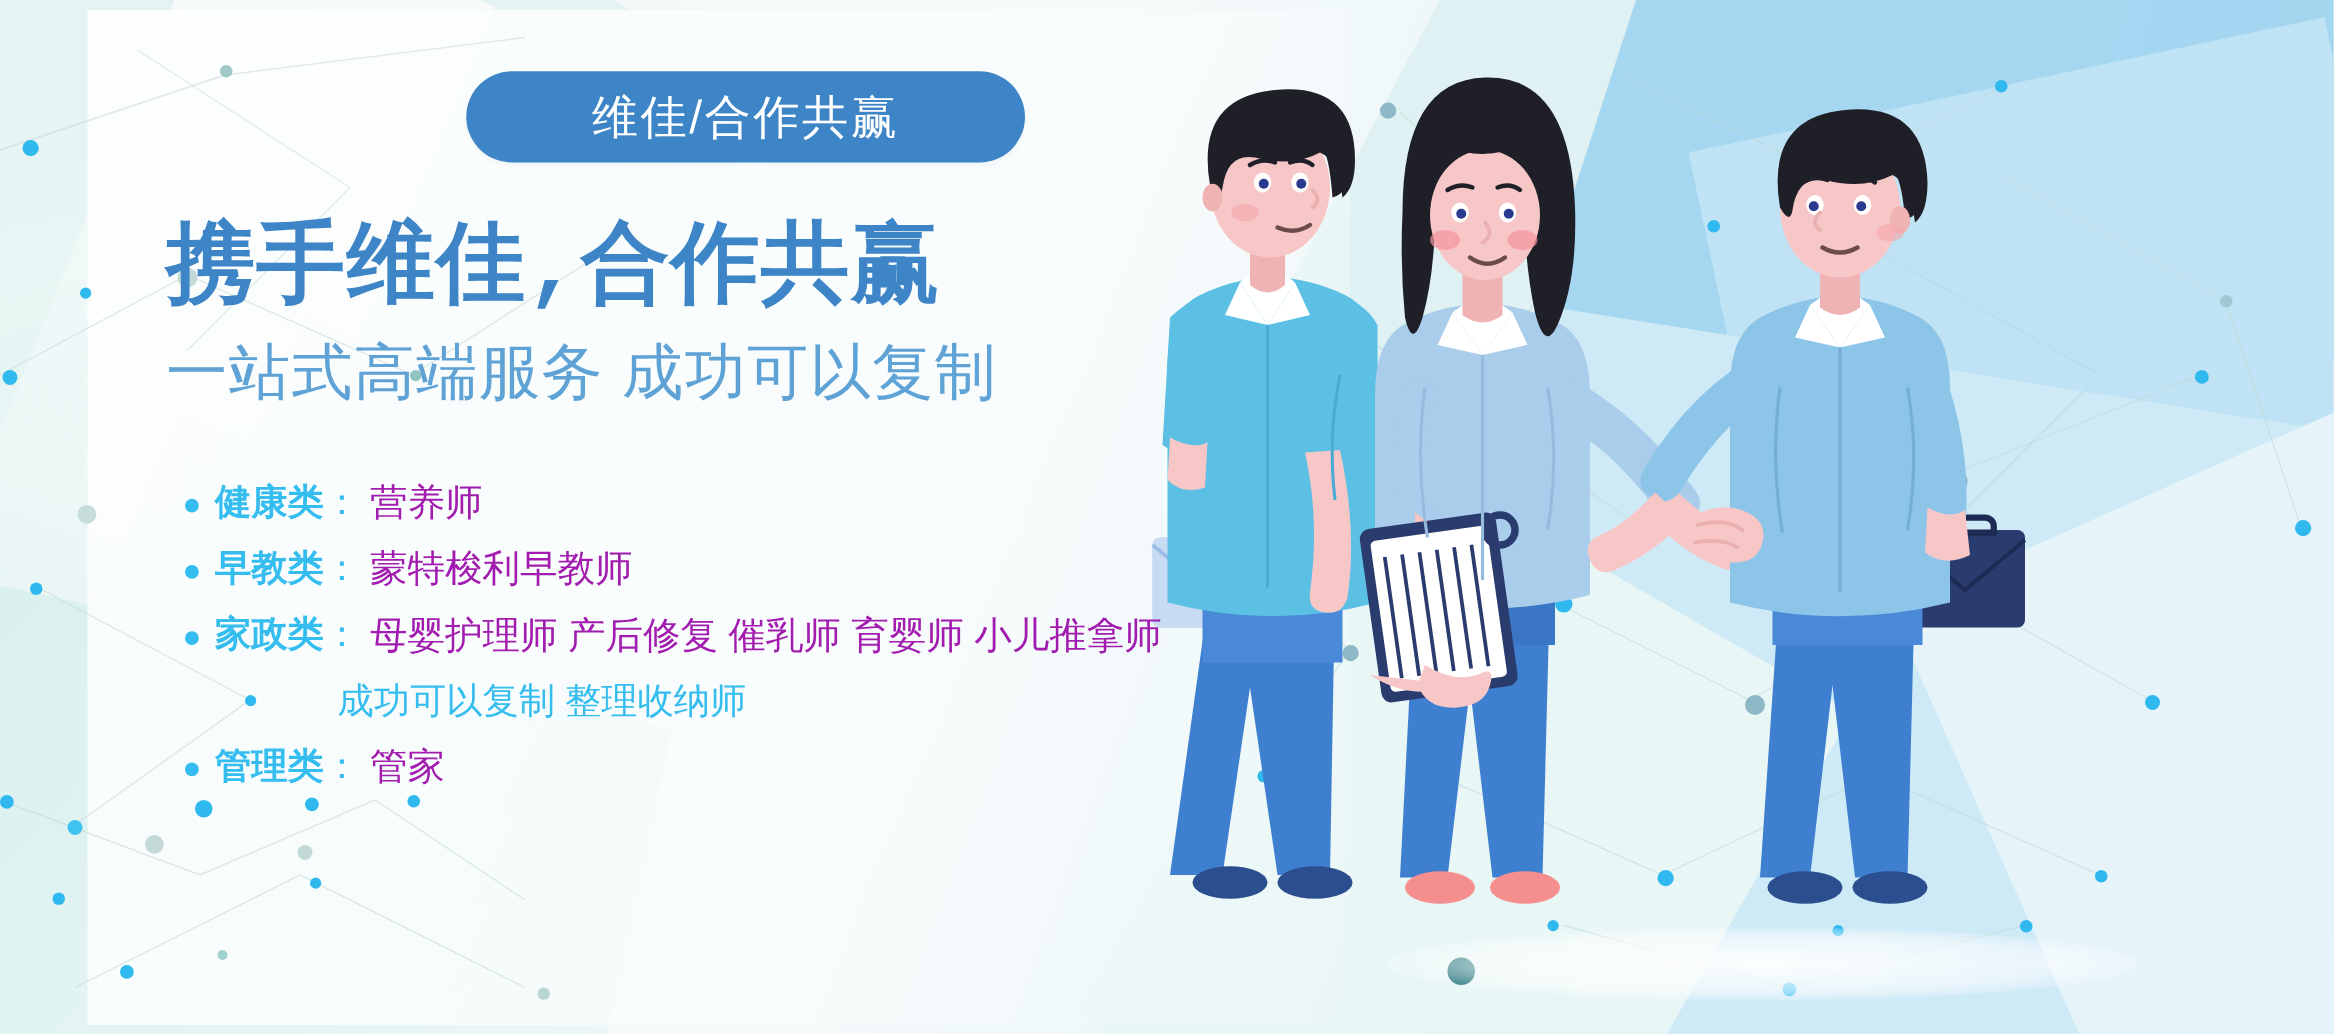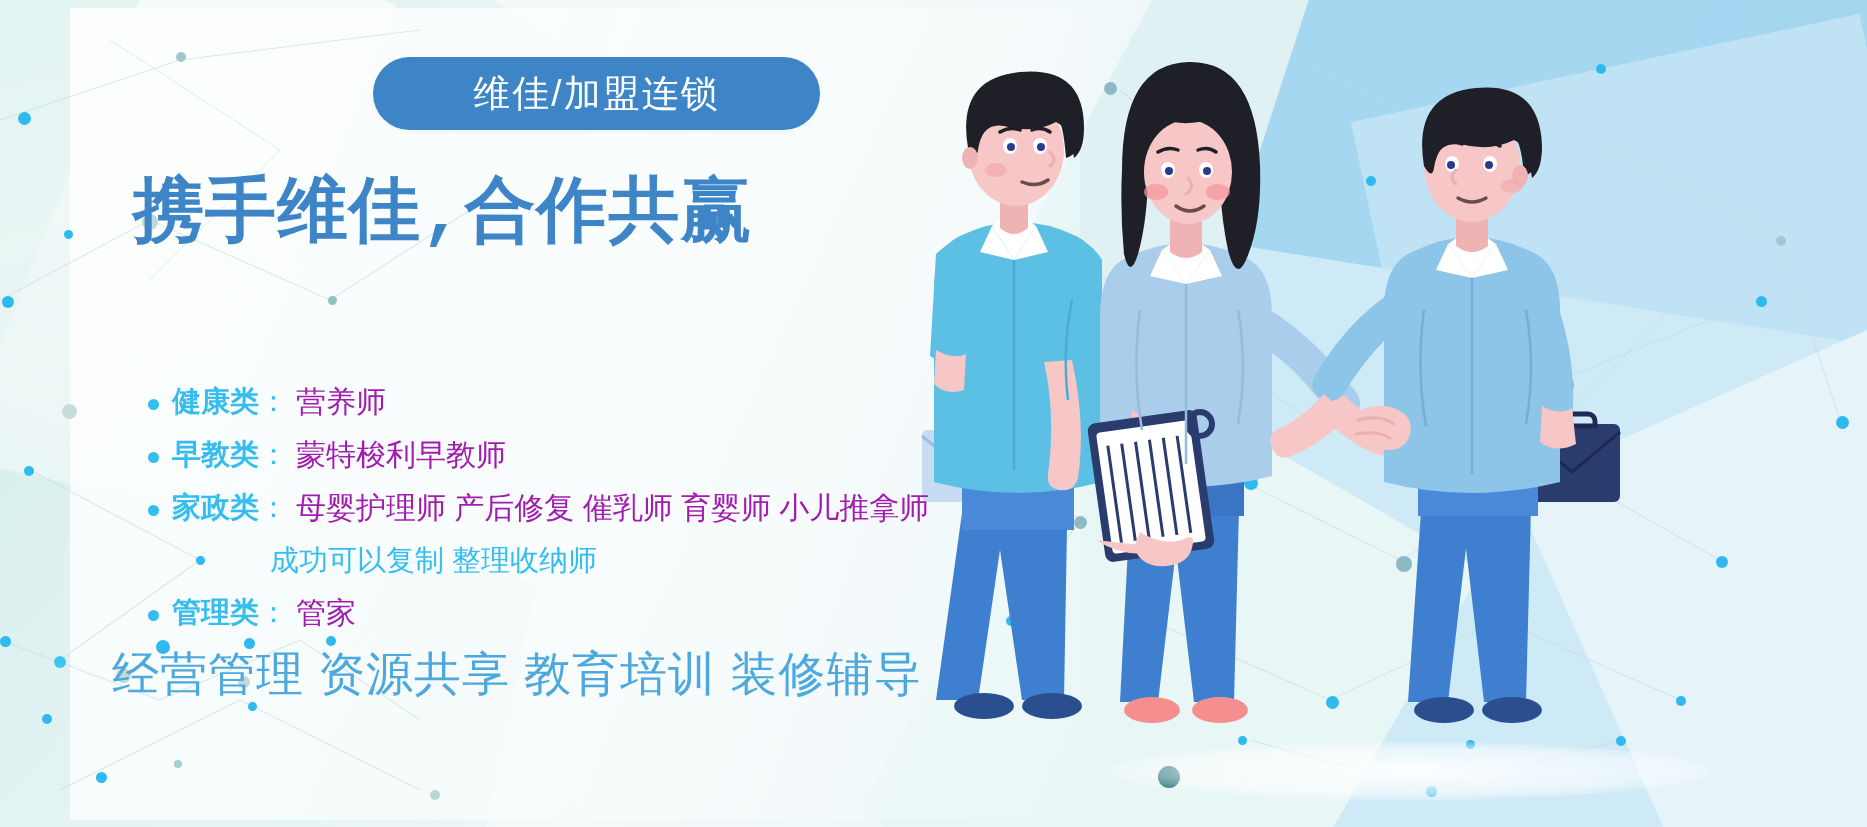--- a/index.html
+++ b/index.html
@@ -460,25 +460,26 @@
     <g>
       <path d="M452,414 q26,-14 46,-4 q16,8 12,24 q-4,16 -22,16 q-24,0 -42,-14 z" fill="#f7c7c7"></path>
       <path d="M458,420 q22,-6 36,4" stroke="#eab0b0" stroke-width="3" fill="none" stroke-linecap="round"></path>
       <path d="M456,434 q22,-4 34,4" stroke="#eab0b0" stroke-width="3" fill="none" stroke-linecap="round"></path>
     </g>
   </svg>
 
   <div class="content">
 
     <div class="badge">
-      <span>维佳/加盟连锁</span>
+      <span>维佳/合作共赢</span>
     </div>
 
     <div class="headline">携手维佳,合作共赢</div>
 
+    <div class="subhead">一站式高端服务 成功可以复制</div>
 
     <div class="cat-list">
 
       <div class="cat-row">
         <span class="cat-bullet"></span>
         <span class="cat-label">健康类</span>
         <span class="cat-colon">：</span>
         <span class="cat-items">营养师</span>
       </div>
 
@@ -499,17 +500,16 @@
 
       <div class="cat-row">
         <span class="cat-bullet"></span>
         <span class="cat-label">管理类</span>
         <span class="cat-colon">：</span>
         <span class="cat-items">管家</span>
       </div>
 
     </div>
 
-    <div class="services">经营管理 资源共享 教育培训 装修辅导</div>
 
 
   </div>
 </div>
 
 </body></html>

